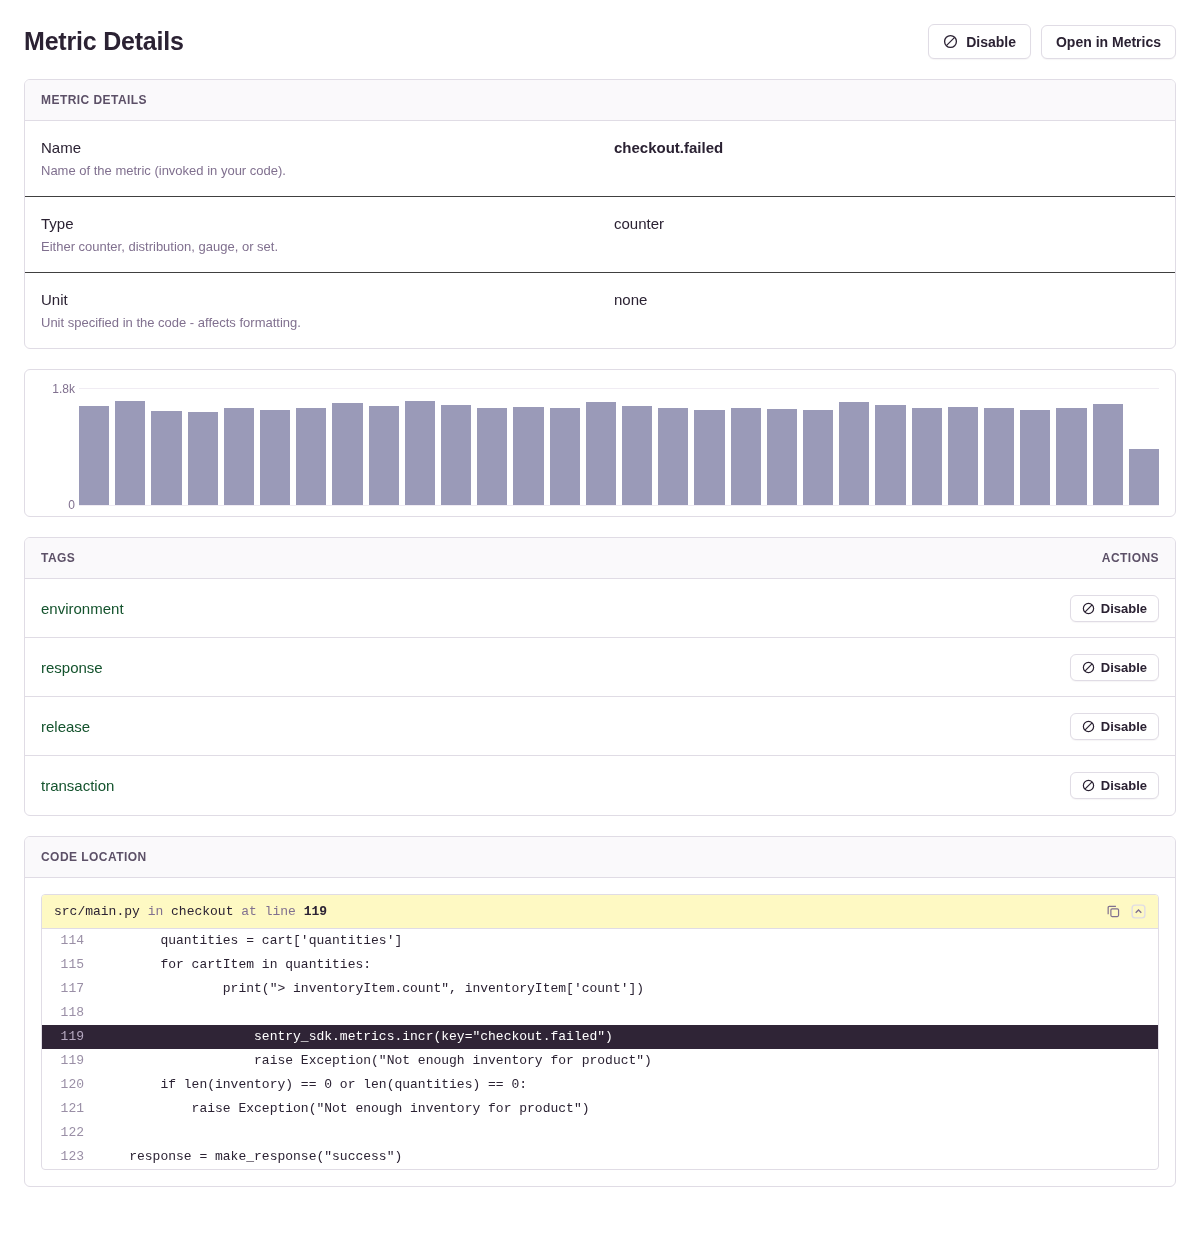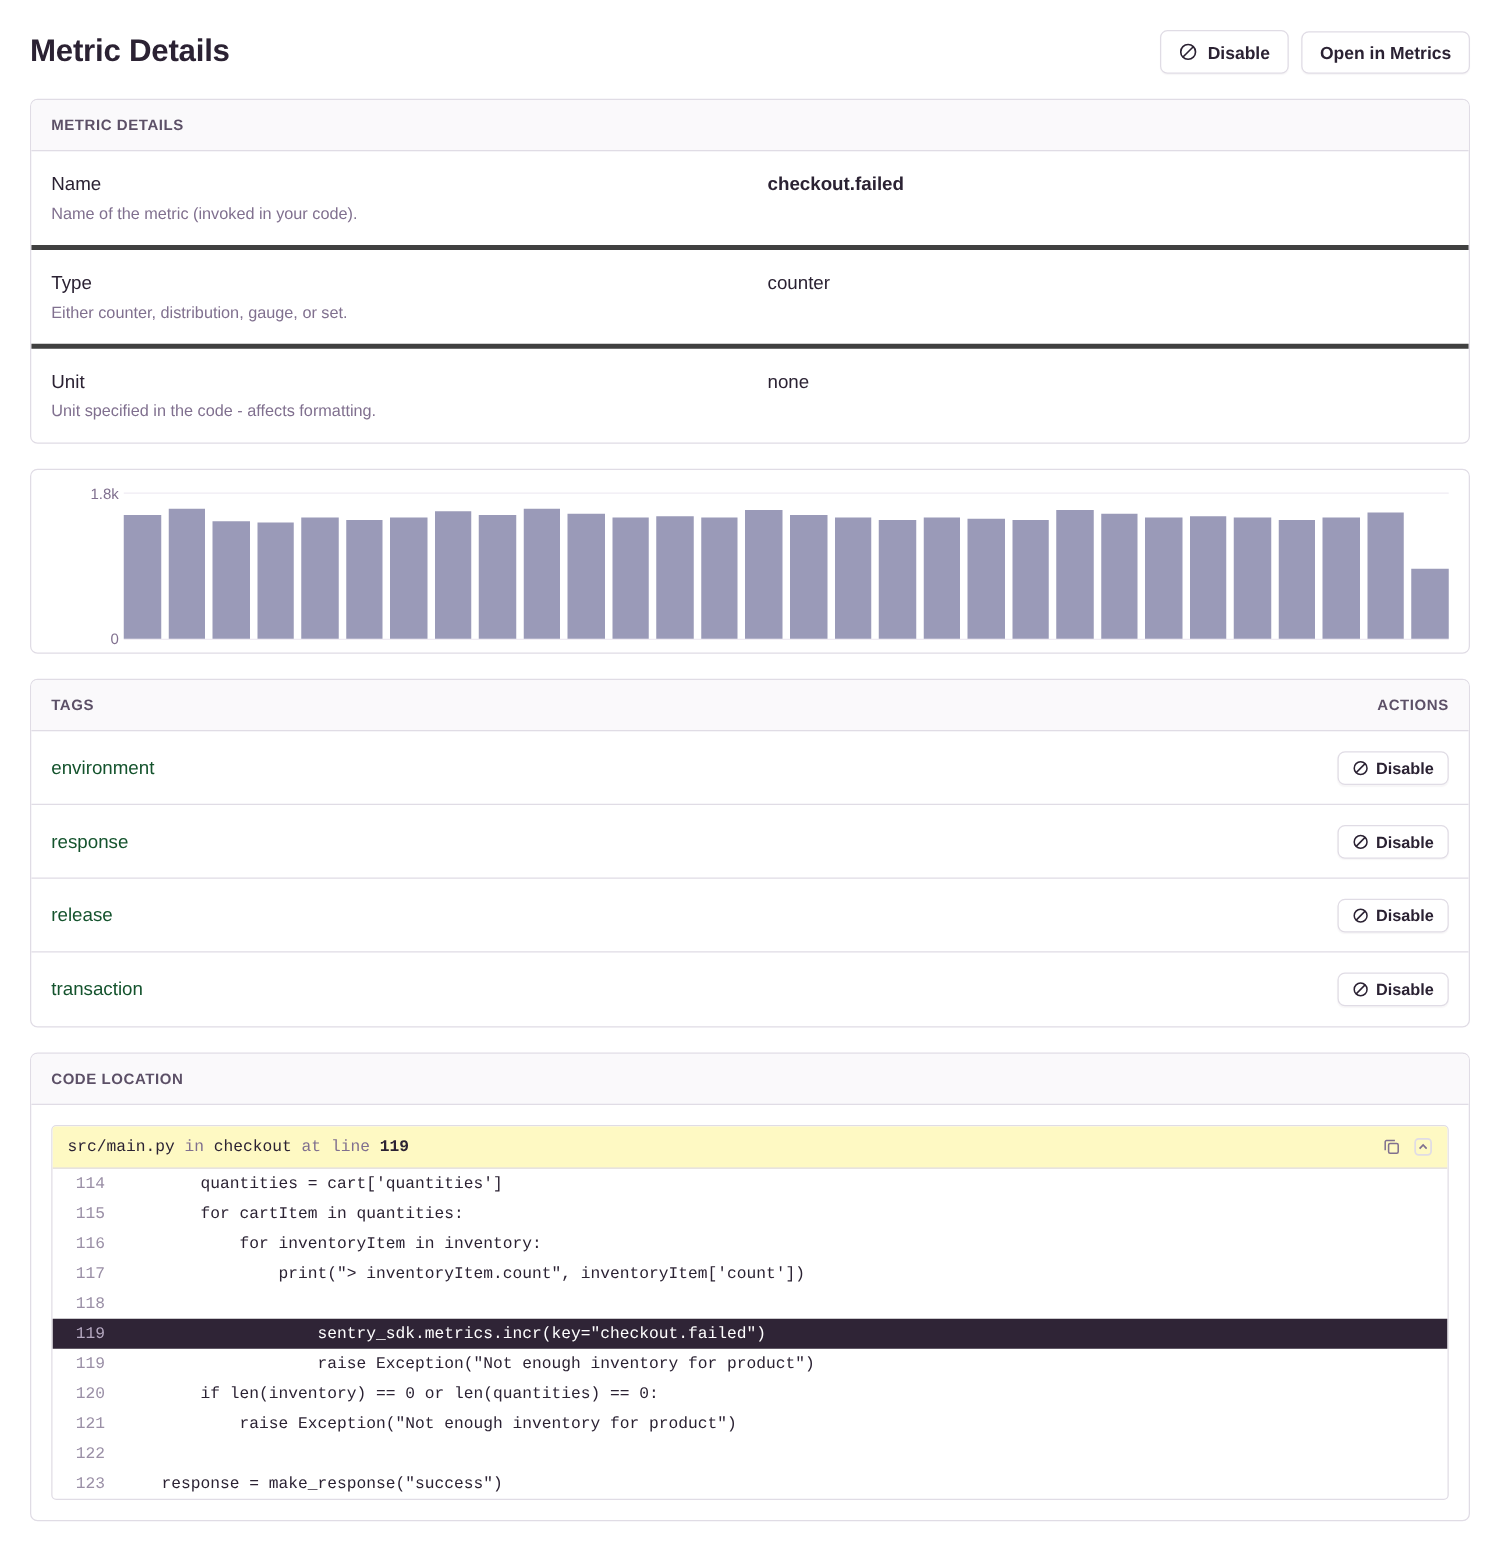--- a/index.html
+++ b/index.html
@@ -49,39 +49,39 @@
     background: #faf9fb;
     border-bottom: 1px solid #e0dce5;
     padding: 13px 16px;
     font-size: 12px; font-weight: 700; letter-spacing: 0.45px;
     text-transform: uppercase;
     color: #5c5067;
   }
   .row {
     display: flex; align-items: flex-start;
     padding: 17px 16px;
-    border-bottom: 4px solid #404040;
+    border-bottom: 1px solid #404040;
   }
   .row:last-child { border-bottom: none; }
   .row-label { width: 573px; flex: none; }
   .row-label .t {
     font-size: 15px; color: #2b2233; line-height: 1.3;
   }
   .row-label .d {
     font-size: 13px; color: #80708f; margin-top: 4px; line-height: 1.35;
   }
   .row-value { font-size: 15px; color: #2b2233; padding-top: 1px; }
   .row-value.strong { font-weight: 700; }
 
   
   .chart-wrap { padding: 18px 16px 10px 16px; }
   .chart {
     position: relative;
     height: 118px;
-    margin-left: 58px;
+    margin-left: 38px;
     border-bottom: 1px solid #f0ecf3;
   }
   .axis-label {
     position: absolute; left: -38px; font-size: 12px; color: #80708f;
     width: 34px; text-align: right;
   }
   .axis-top { top: -6px; }
   .axis-bottom { bottom: -7px; }
   .gridline {
     position: absolute; left: 0; right: 0; height: 1px; background: #f0ecf3;
@@ -311,21 +311,20 @@
               <svg viewBox="0 0 16 16" width="15" height="15" fill="none" stroke="#80708f" stroke-width="1.5">
                 <rect x="1.2" y="1.2" width="13.6" height="13.6" rx="3" stroke="#e0dce5"></rect>
                 <polyline points="5,9.4 8,6.4 11,9.4"></polyline>
               </svg>
             </span>
           </div>
         </div>
         <div class="code-lines" id="code-lines">
             <div class="cl"><span class="no">114</span><span class="src">        quantities = cart['quantities']</span></div>
             <div class="cl"><span class="no">115</span><span class="src">        for cartItem in quantities:</span></div>
-            <div class="cl"><span class="no">116</span><span class="src">            for inventoryItem in inventory:</span></div>
             <div class="cl"><span class="no">117</span><span class="src">                print("&gt; inventoryItem.count", inventoryItem['count'])</span></div>
             <div class="cl"><span class="no">118</span></div>
             <div class="cl hl"><span class="no">119</span><span class="src">                    sentry_sdk.metrics.incr(key="checkout.failed")</span></div>
             <div class="cl"><span class="no">119</span><span class="src">                    raise Exception("Not enough inventory for product")</span></div>
             <div class="cl"><span class="no">120</span><span class="src">        if len(inventory) == 0 or len(quantities) == 0:</span></div>
             <div class="cl"><span class="no">121</span><span class="src">            raise Exception("Not enough inventory for product")</span></div>
             <div class="cl"><span class="no">122</span><span class="src"></span></div>
             <div class="cl"><span class="no">123</span><span class="src">    response = make_response("success")</span></div>
           </div>
       </div>

